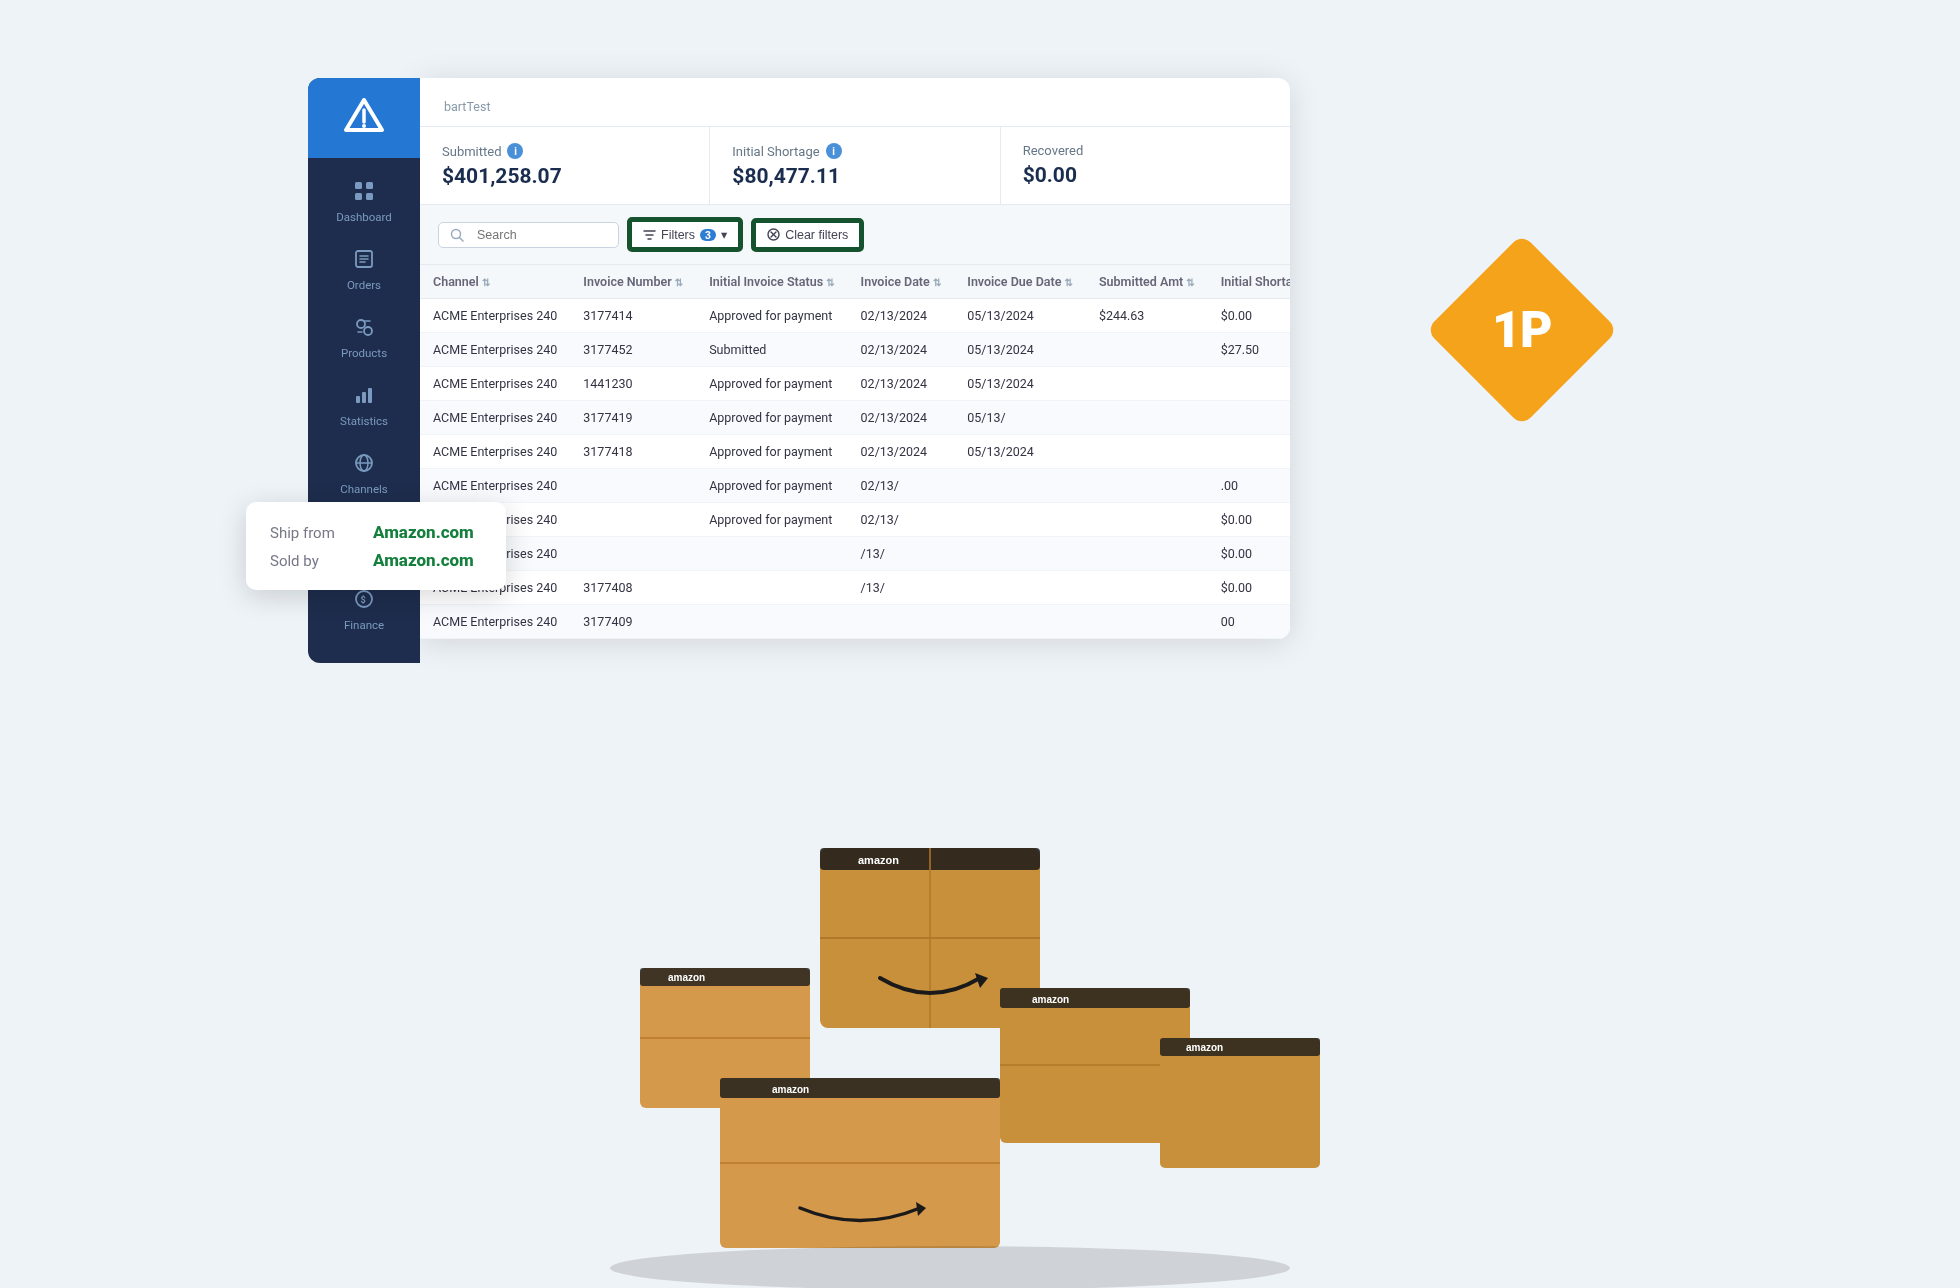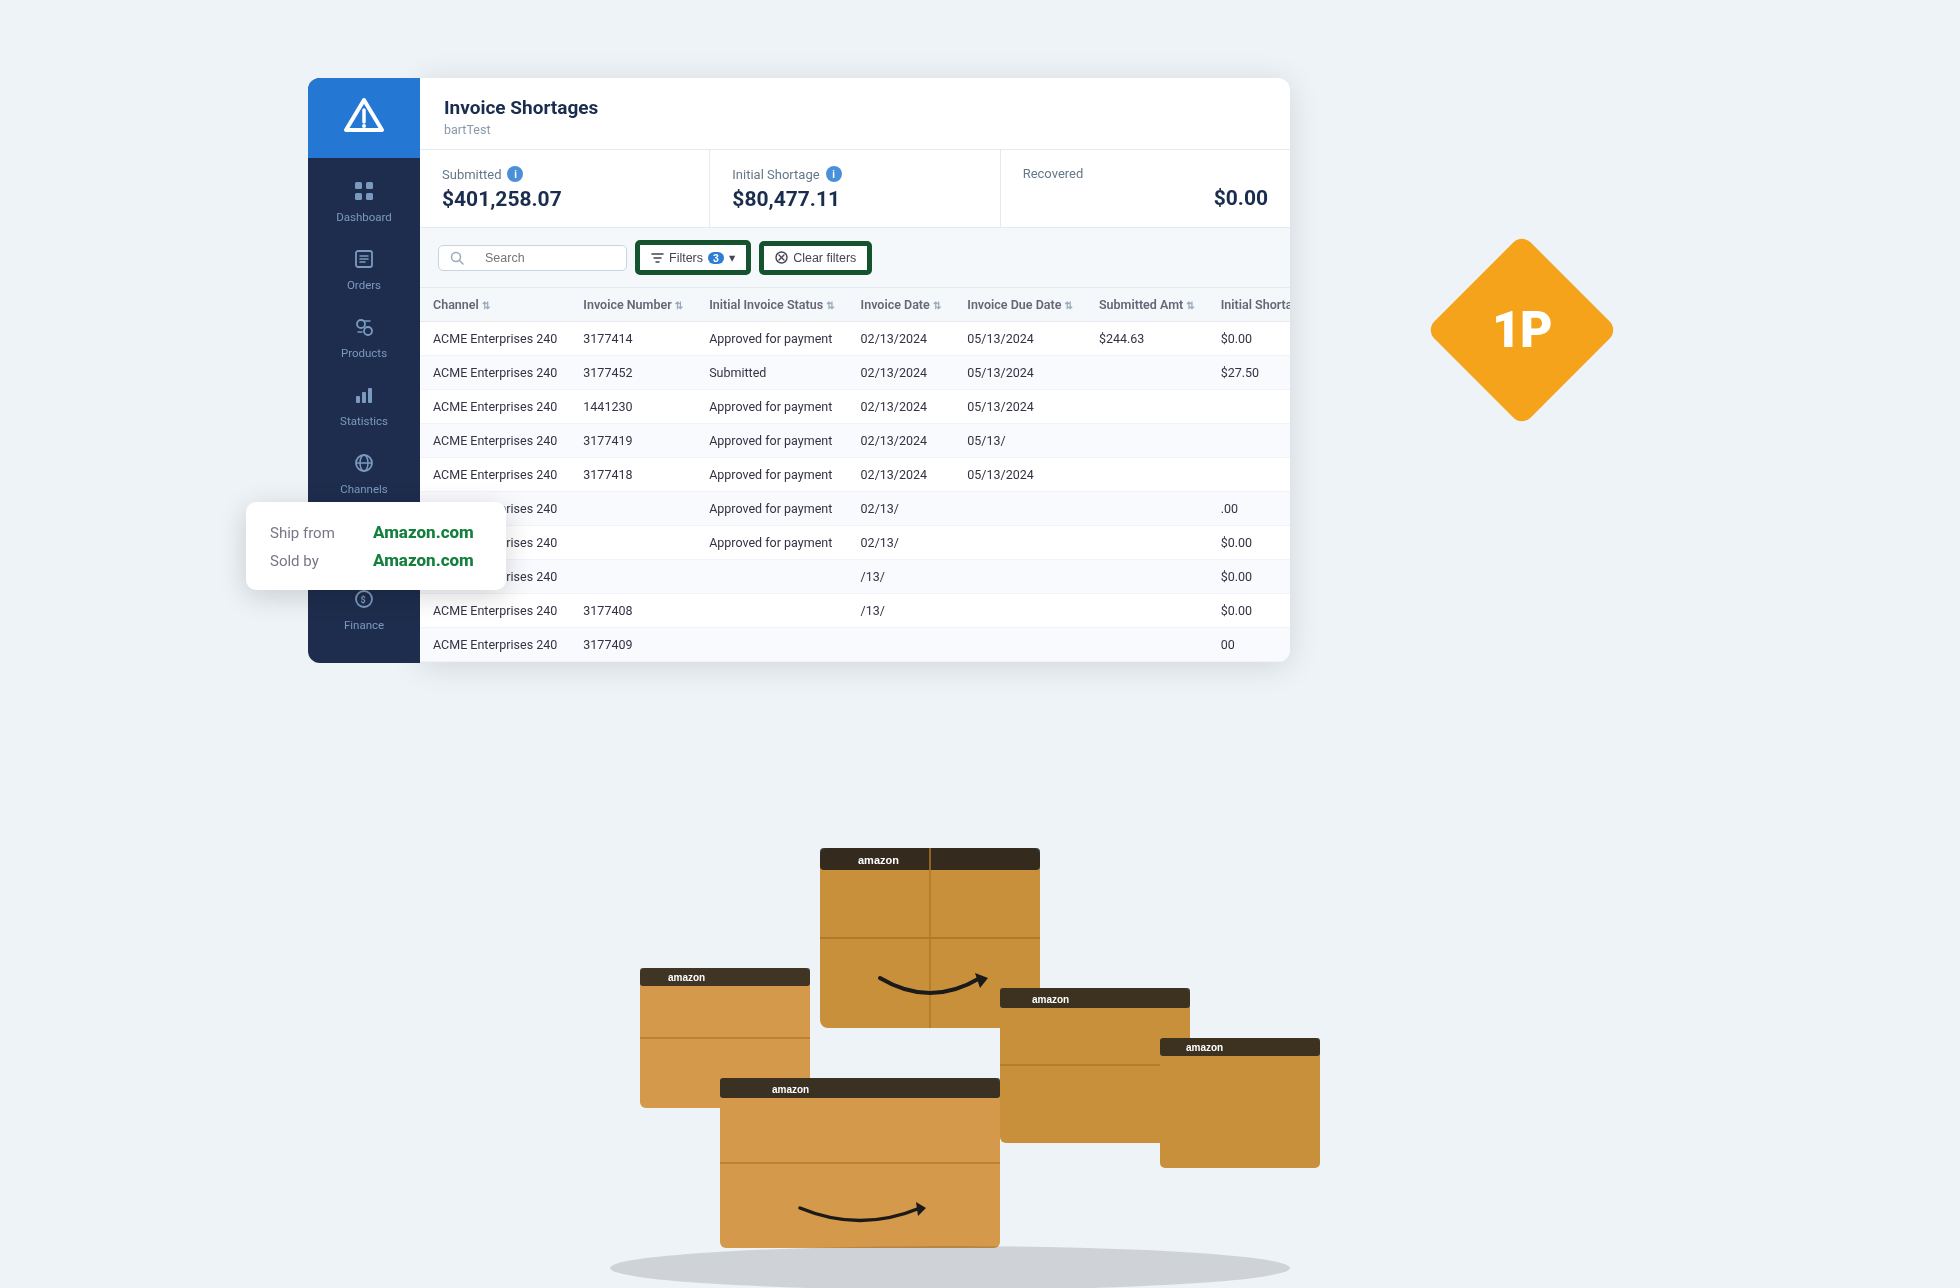--- a/index.html
+++ b/index.html
@@ -107,21 +107,21 @@
       display: flex;
       border-bottom: 1px solid #e4eaf0;
     }
 
     .stat-box {
       flex: 1;
       padding: 16px 22px;
       border-right: 1px solid #e4eaf0;
     }
 
-    .stat-box:last-child { border-right: none; text-align: right; }
+    .stat-box:last-child { border-right: none; }
 
     .stat-box-label {
       font-size: 13px;
       color: #667788;
       margin-bottom: 5px;
       display: flex;
       align-items: center;
       gap: 6px;
     }
 
@@ -150,21 +150,21 @@
       align-items: center;
       gap: 8px;
       padding: 12px 18px;
       background: #f5f8fb;
       border-bottom: 1px solid #e4eaf0;
     }
 
     .srch {
       display: flex;
       align-items: center;
-      gap: 21px;
+      gap: 13px;
       background: #fff;
       border: 1px solid #c8d4df;
       border-radius: 5px;
       padding: 5px 11px;
     }
 
     .srch input {
       border: none;
       outline: none;
       font-size: 12.5px;
@@ -386,21 +386,20 @@
           </svg>
         </div>
         <span>Finance</span>
       </div>
     </div>
   </div>
 
   <div class="main-panel">
 
     <div class="panel-header">
-      <div class="panel-title">Invoice Shortages</div>
       <div class="panel-sub">bartTest</div>
     </div>
 
     <div class="stats-strip">
       <div class="stat-box">
         <div class="stat-box-label">
           <span>Submitted</span>
           <div class="info-dot">i</div>
         </div>
         <div class="stat-box-val">$401,258.07</div>

